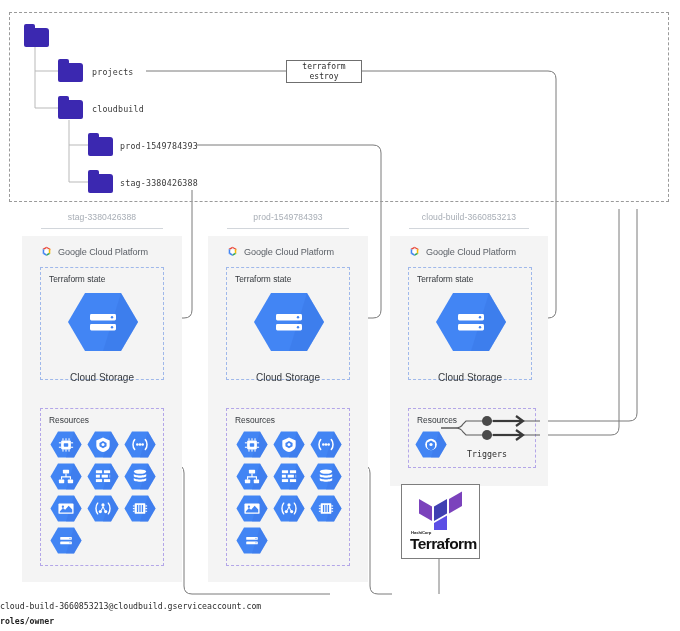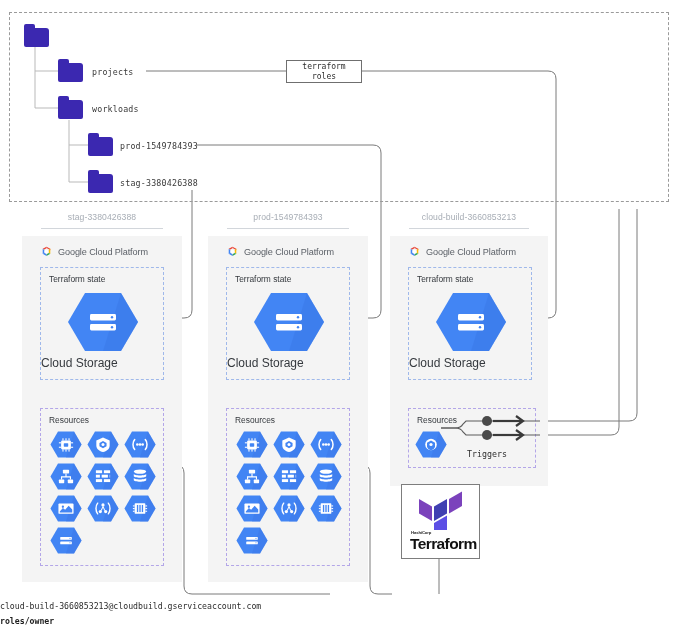--- a/index.html
+++ b/index.html
@@ -49,22 +49,22 @@
   .gcp-logo-row{position:absolute;left:18px;top:9px;display:flex;
                 align-items:center;gap:5px;}
   .gcp-text{font-size:9.1px;color:#5a5f66;letter-spacing:-.1px;white-space:nowrap;}
 
   .dashbox{position:absolute;box-sizing:border-box;
            border:1.1px dashed #9fb8ea;background:transparent;}
   .dashbox.res{border-color:#b3a6e8;}
   .dash-title{position:absolute;left:8px;top:6px;font-size:8.4px;color:#35393e;}
 
   .hexwrap{position:absolute;}
-  .cs-caption{position:absolute;width:100%;text-align:left;
-              font-size:12px;color:#35393e;}
+  .cs-caption{position:absolute;width:100%;text-align:center;
+              font-size:10px;color:#35393e;margin-top:16px;}
 
   .resgrid{position:absolute;display:grid;grid-template-columns:repeat(3,1fr);
            justify-items:center;}
 
   
   .trig-label{position:absolute;font-size:8.3px;color:#2c2c2c;}
 
   
   .tf-card{position:absolute;left:401px;top:484px;width:77px;height:73px;
            border:1px solid #7d7d7d;background:#fff;z-index:4;}
@@ -125,37 +125,37 @@
   <div class="folder" style="left:58px;top:59px;">
     <div class="tab"></div>
       <div class="body"></div>
   </div>
   <span class="flabel mono" style="left:92px;top:67px;">projects</span>
 
   <div class="folder" style="left:58px;top:96px;">
     <div class="tab"></div>
       <div class="body"></div>
   </div>
-  <span class="flabel mono" style="left:92px;top:104px;">workloads</span>
+  <span class="flabel mono" style="left:92px;top:104px;">cloudbuild</span>
 
   <div class="folder" style="left:88px;top:133px;">
     <div class="tab"></div>
       <div class="body"></div>
   </div>
   <span class="flabel mono" style="left:120px;top:141px;">prod-1549784393</span>
 
   <div class="folder" style="left:88px;top:170px;">
     <div class="tab"></div>
       <div class="body"></div>
   </div>
   <span class="flabel mono" style="left:120px;top:178px;">stag-3380426388</span>
 
   <div class="tf-apply">
     <span class="mono">terraform</span>
-    <span class="mono">roles</span>
+    <span class="mono">estroy</span>
   </div>
 
 
   <div class="proj" style="left:22px;top:212px;width:160px;height:370px;">
     <div class="proj-title">stag-3380426388</div>
     <div class="proj-rule"></div>
     <div class="panel" style="height:346px;">
       <div class="gcp-logo-row">
         <svg width="13" height="13" viewBox="0 0 24 24">
           <path d="M12 3 L19 7 L19 9.5 L15.5 7.5 L12 5.6 Z" fill="#ea4335"></path>

